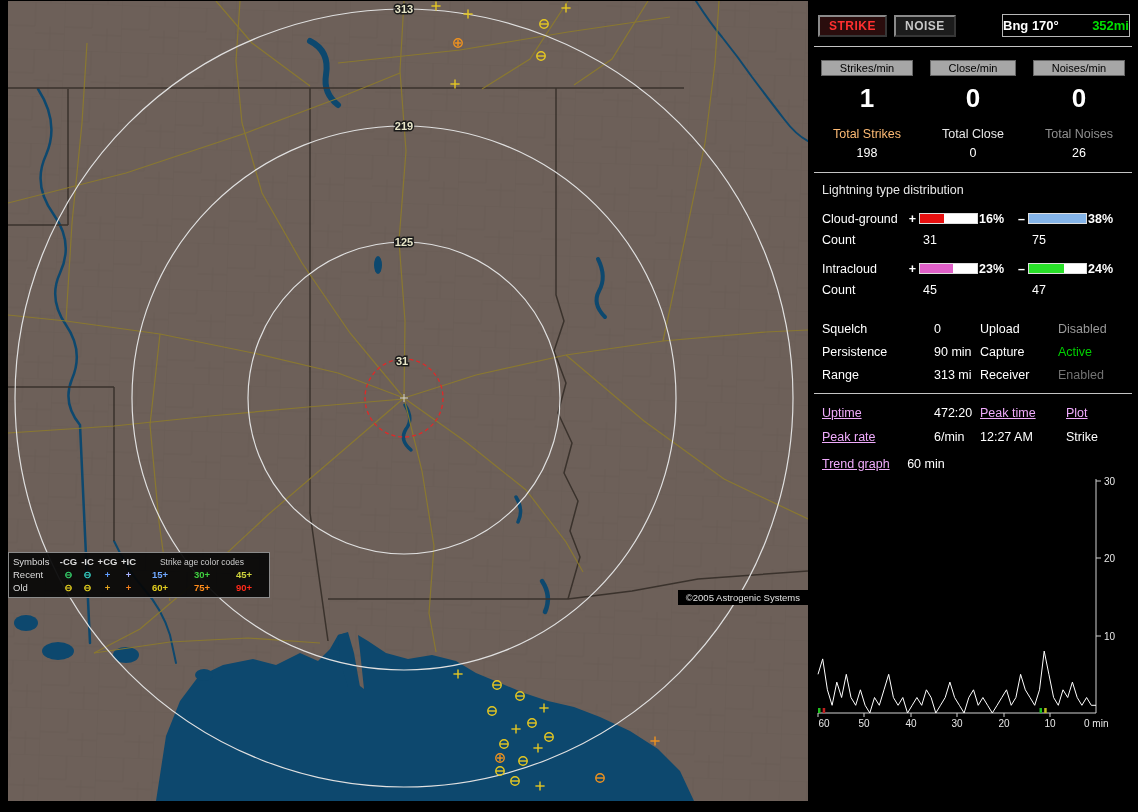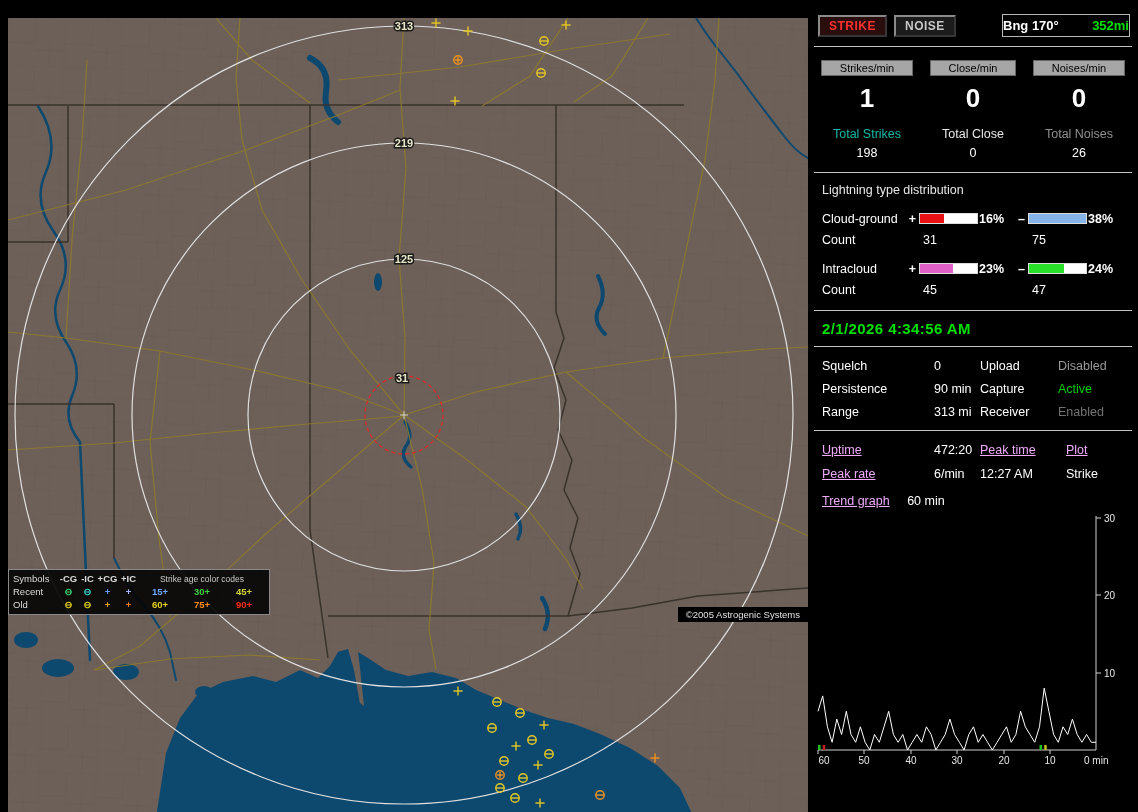--- a/index.html
+++ b/index.html
@@ -1,20 +1,20 @@
 <!DOCTYPE html>
 <html><head>
 <meta charset="utf-8">
 <style>
   html,body{margin:0;padding:0;background:#000;}
   .screen{position:relative;width:1138px;height:812px;background:#000;overflow:hidden;
           font-family:"Liberation Sans",sans-serif;-webkit-font-smoothing:antialiased;}
 
   
-  .map-panel{position:absolute;left:8px;top:18px;width:800px;height:604px;background:#6d6059;}
+  .map-panel{position:absolute;left:8px;top:1px;width:800px;height:604px;background:#6d6059;}
   .map-panel svg{display:block;}
   .legend{position:absolute;left:0;bottom:7px;width:252px;background:rgba(6,6,6,.93);
           border:1px solid #8a8a8a;color:#ddd;font-size:9.5px;padding:2px 4px 3px;}
   .lg-row{display:grid;grid-template-columns:46px 19px 19px 21px 21px 1fr;align-items:center;height:13px;}
   .lg-age-head{text-align:center;font-size:8.5px;color:#ccc;white-space:nowrap;}
   .lg-ages{display:flex;justify-content:space-around;font-weight:bold;}
   .lg-sym{text-align:center;font-weight:bold;}
   .copyright{position:absolute;right:0;bottom:0;background:#000;color:#e0e0e0;
              font-size:9.5px;padding:2px 8px;}
 
@@ -288,21 +288,21 @@
       <div class="bng-box">
         <span>Bng 170°</span>
         <span class="bng-val">352mi</span>
       </div>
     </div>
 
     <div class="rates">
       <div>
         <span class="chip">Strikes/min</span>
         <div class="rate-num">1</div>
-        <div class="total-label" style="color: #14b8a6;">Total Strikes</div>
+        <div class="total-label" style="color: #fdba74;">Total Strikes</div>
         <div class="total-val">198</div>
       </div>
       <div>
         <span class="chip">Close/min</span>
         <div class="rate-num">0</div>
         <div class="total-label" style="color: rgb(232, 232, 232);">Total Close</div>
         <div class="total-val">0</div>
       </div>
       <div>
         <span class="chip">Noises/min</span>
@@ -352,21 +352,20 @@
         <span>Count</span>
         <span></span>
         <span class="count-val">45</span>
         <span></span>
           <span></span>
         <span class="count-val">47</span>
         <span></span>
       </div>
     </div>
 
-    <div class="datetime">2/1/2026 4:34:56 AM</div>
 
     <div class="settings">
       <span>Squelch</span>
       <span>0</span>
       <span>Upload</span>
       <span style="color: rgb(154, 154, 154);">Disabled</span>
 
       <span>Persistence</span>
       <span>90 min</span>
       <span>Capture</span>

